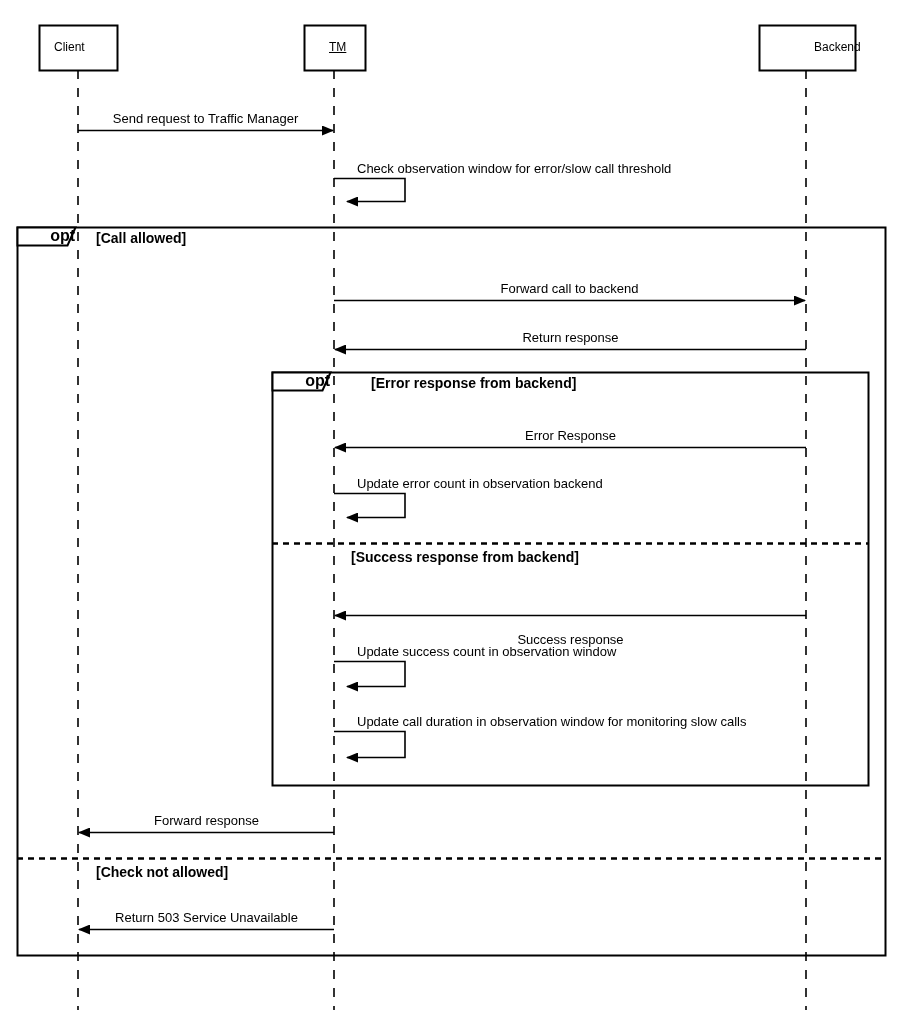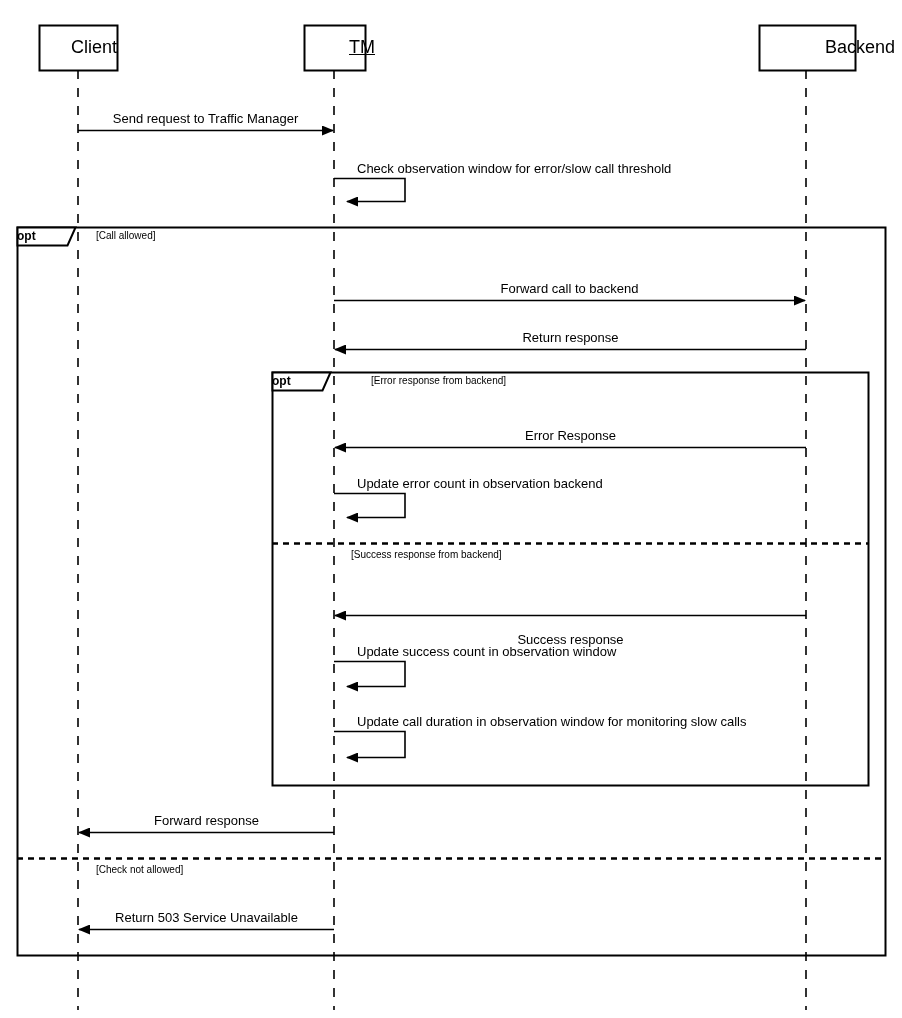--- a/index.html
+++ b/index.html
@@ -11,35 +11,36 @@
   }
   #diagram{position:relative;width:902px;height:1018px;}
   svg#canvas{position:absolute;left:0;top:0;width:902px;height:1018px;}
   .lbl{
     position:absolute;
     font-family:"Liberation Sans", sans-serif;
     white-space:nowrap;
     color:#000;
   }
   .actor-name{
-    font-size:18px;
-    text-align:right;
+    font-size:12px;
+    text-align:left;
     line-height:45px;
+    padding-left:15px;
   }
   .msg-label{font-size:13px;}
   .msg-center{text-align:center;}
   .frag-tag{
-    font-size:12px;
+    font-size:16px;
     font-weight:bold;
-    text-align:left;
+    text-align:right;
     line-height:18px;
   }
   .frag-guard{
-    font-size:10px;
-    font-weight:normal;
+    font-size:14px;
+    font-weight:bold;
   }
 </style>
 </head>
 <body>
 
 <div id="diagram">
 
   <svg id="canvas" viewBox="0 0 902 1018" xmlns="http://www.w3.org/2000/svg">
     <defs>
       <marker id="arrowFilled" markerWidth="12" markerHeight="10" refX="11" refY="5" orient="auto" markerUnits="userSpaceOnUse">

